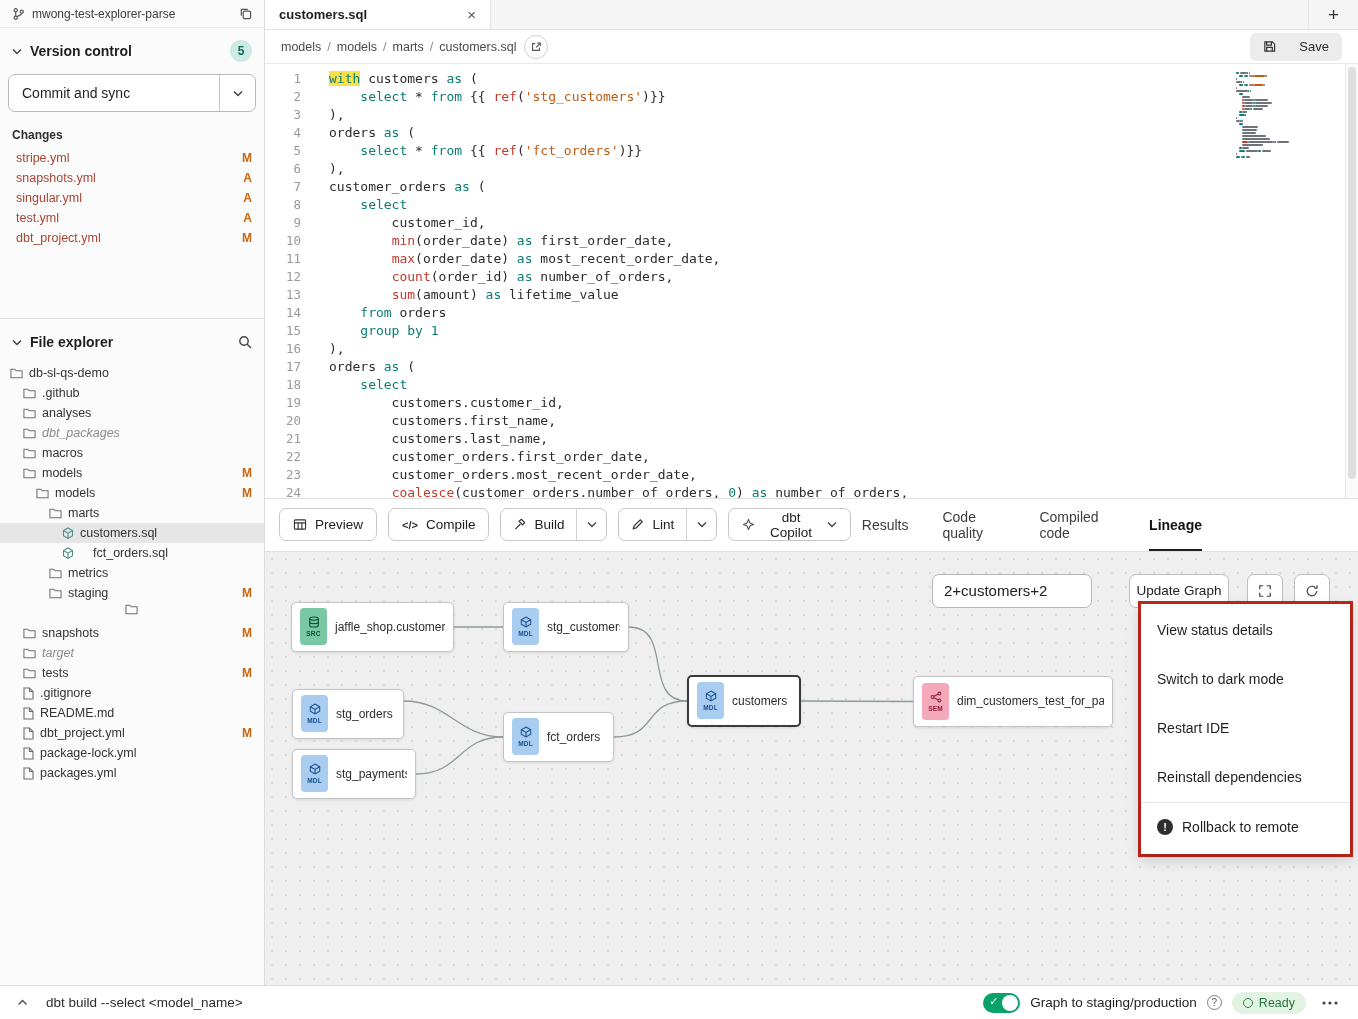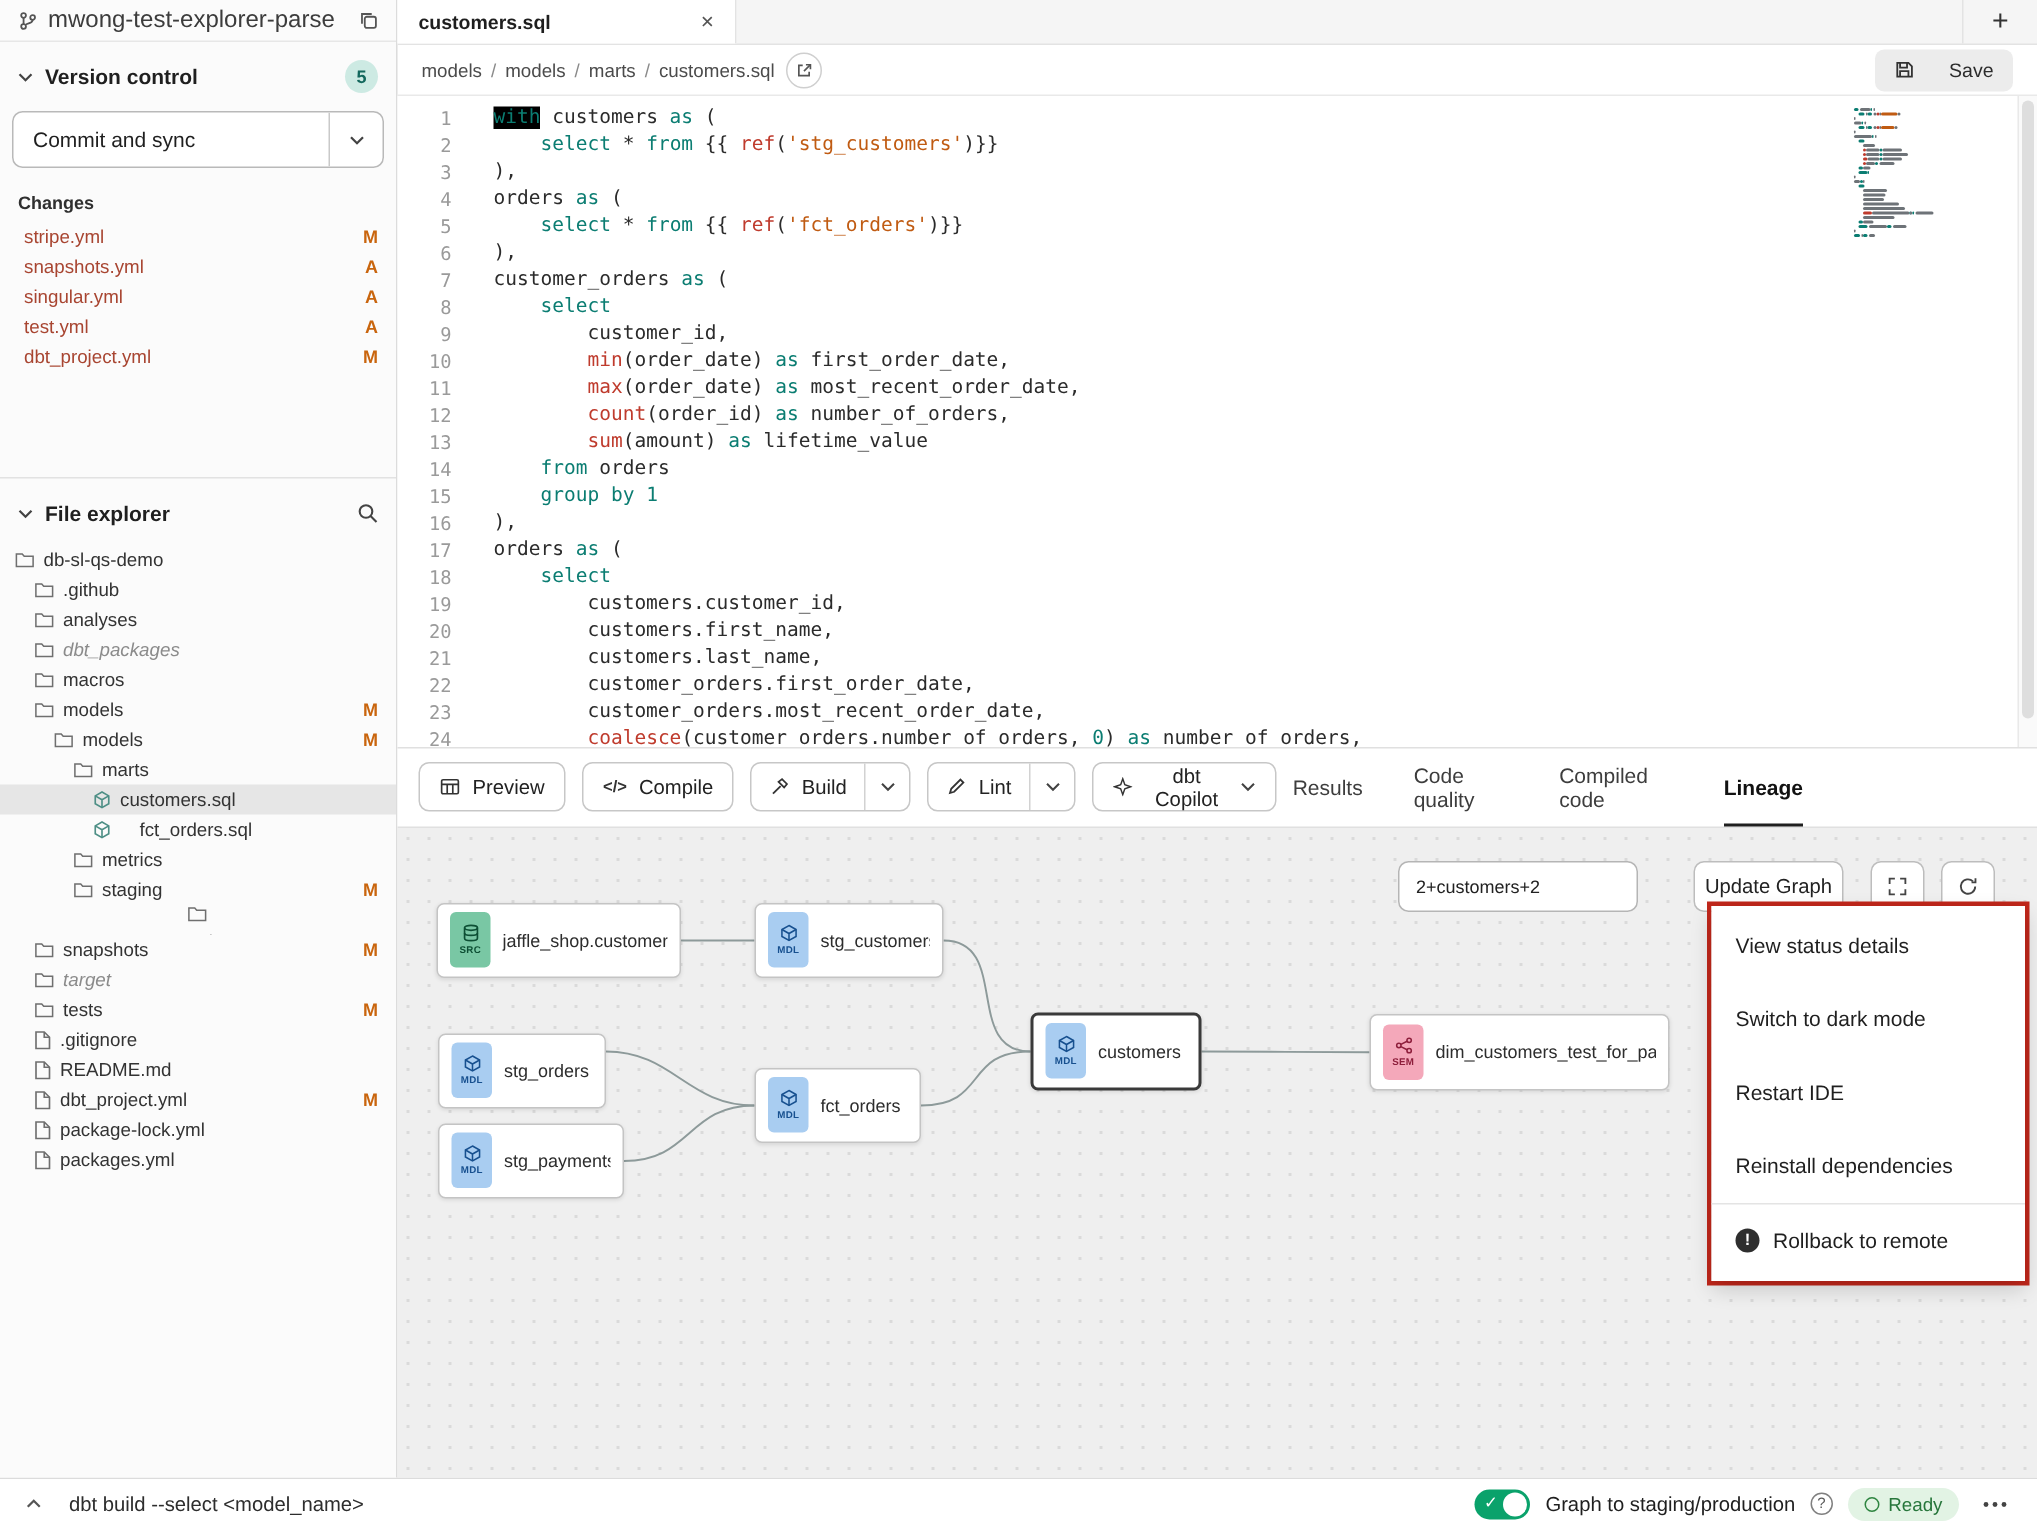--- a/index.html
+++ b/index.html
@@ -6,21 +6,21 @@
   html,body { width:1358px; height:1019px; }
   body { font-family:"Liberation Sans", sans-serif; font-size:13px; color:#2a2a2a; background:#fff; overflow:hidden; }
   svg { display:block; }
   button { font-family:inherit; background:none; border:none; cursor:pointer; color:inherit; }
 
   .app { display:flex; height:985px; }
 
   
   .sidebar { width:265px; flex:none; border-right:1px solid #dcdcdc; background:#fbfbfb; display:flex; flex-direction:column; }
   .side-top { height:28px; display:flex; align-items:center; gap:7px; padding:0 12px; border-bottom:1px solid #e7e7e7; }
-  .branch-name { font-size:16px; color:#3c3c3c; flex:1; white-space:nowrap; overflow:hidden; }
+  .branch-name { font-size:12px; color:#3c3c3c; flex:1; white-space:nowrap; overflow:hidden; }
   .icn { display:flex; align-items:center; }
 
   .sec-head { display:flex; align-items:center; gap:8px; height:30px; margin-top:8px; padding:0 12px; }
   .sec-title { font-size:14px; font-weight:700; color:#1f1f1f; flex:1; }
   .vc-badge { width:22px; height:22px; border-radius:50%; background:var(--badge-bg); color:var(--badge-text);
               font-size:12px; font-weight:700; display:flex; align-items:center; justify-content:center; }
 
   .vc-section { height:290px; flex:none; }
   .commit-wrap { padding:8px; }
   .commit-split { display:flex; height:38px; border:1px solid #b9b9b9; border-radius:7px; background:#fff; overflow:hidden; }
@@ -57,21 +57,21 @@
   .flex-sp { flex:1; }
   .save-btn { height:28px; display:flex; align-items:center; gap:23px; padding:0 13px; background:#ececec; border-radius:6px; font-size:13px; color:#2b2b2b; }
 
   .editor { flex:1; position:relative; display:flex; background:#fff; overflow:hidden; font-family:"DejaVu Sans Mono", monospace; }
   .gutter { width:48px; flex:none; padding:6px 12px 0 0; text-align:right; }
   .ln { height:18px; line-height:18px; font-size:12.5px; color:#9a9a9a; }
   .codecol { flex:1; padding:6px 0 0 16px; overflow:hidden; }
   .cl { height:18px; line-height:18px; font-size:13px; white-space:pre; color:#2b2b2b; }
   .tk-p { color:#2b2b2b; }
   .tk-kw { color:var(--keyword); }
-  .tk-kwsel { color:var(--keyword); background:#000000; }
+  .tk-kwsel { color:var(--keyword); background:#fde047; }
   .tk-fn { color:var(--function); }
   .tk-str { color:var(--string); }
   .tk-num { color:var(--number); }
 
   .minimap { position:absolute; right:66px; top:8px; width:56px; }
   .mm-row { height:2px; margin-bottom:1px; display:flex; }
   .mm-sp { height:2px; flex:none; }
   .mm-seg { height:2px; flex:none; border-radius:1px; }
   .mm-p { background:#6e7378; }
   .mm-kw,.mm-kwsel,.mm-num { background:var(--keyword); }
@@ -101,21 +101,21 @@
   .lnode.selected { border:2px solid #3a3a3a; }
   .nbadge { width:27px; height:37px; border-radius:4px; display:flex; flex-direction:column; align-items:center; justify-content:center; gap:2px; flex:none; }
   .t-SRC .nbadge { background:var(--node-src); color:#0d4f34; }
   .t-MDL .nbadge { background:var(--node-mdl); color:#17508f; }
   .t-SEM .nbadge { background:var(--node-sem); color:#8e1f3c; }
   .ntype { font-size:6.5px; font-weight:700; letter-spacing:.2px; }
   .nlabel { margin-left:8px; font-size:12px; color:#2d2d2d; white-space:nowrap; overflow:hidden; }
 
   .lin-controls { position:absolute; inset:0; z-index:2; pointer-events:none; }
   .lin-controls > * { pointer-events:auto; position:absolute; top:22px; height:34px; }
-  .lin-input { left:667px; width:160px; border:1px solid #b5b5b5; border-radius:7px; background:#fff; padding:16px 11px; font-size:12px; color:#222; font-family:inherit; }
+  .lin-input { left:667px; width:160px; border:1px solid #b5b5b5; border-radius:7px; background:#fff; padding:16px 11px; font-size:15px; color:#222; font-family:inherit; }
   .lin-update { left:864px; width:100px; border:1px solid #bdbdbd; border-radius:7px; background:#fff; font-size:13.5px; color:#222; }
   .lin-iconbtn { width:36px; border:1px solid #bdbdbd; border-radius:7px; background:#fff; display:flex; align-items:center; justify-content:center; }
   .lin-fs { left:982px; }
   .lin-rf { left:1029px; }
 
   .menu-annotation { position:absolute; left:873px; top:49px; width:215px; height:256px; border:3px solid var(--annotation); z-index:3; }
   .context-menu { width:100%; height:100%; background:#fff; box-shadow:0 5px 14px rgba(0,0,0,.18); display:flex; flex-direction:column; padding:2px 0; }
   .menu-item { flex:1; display:flex; align-items:center; gap:9px; padding:0 16px; font-size:14px; color:#1f1f1f; cursor:pointer; }
   .menu-sep { height:1px; background:#e4e4e4; flex:none; }
   .alert-icn { width:16px; height:16px; border-radius:50%; background:#2e2e2e; color:#fff; font-size:11px; font-weight:700; display:flex; align-items:center; justify-content:center; flex:none; }

